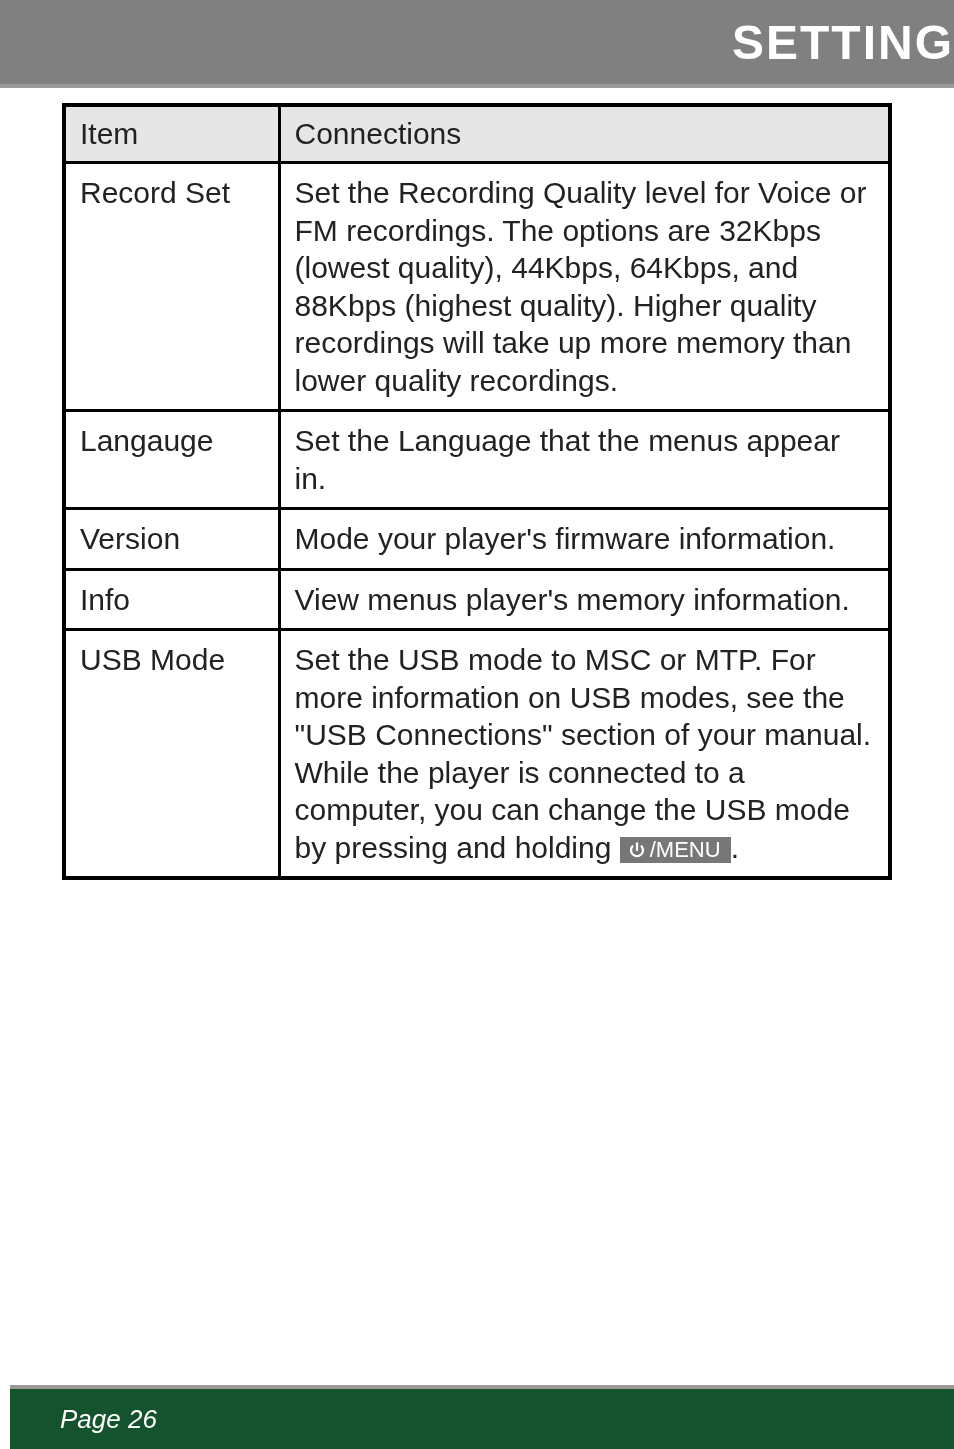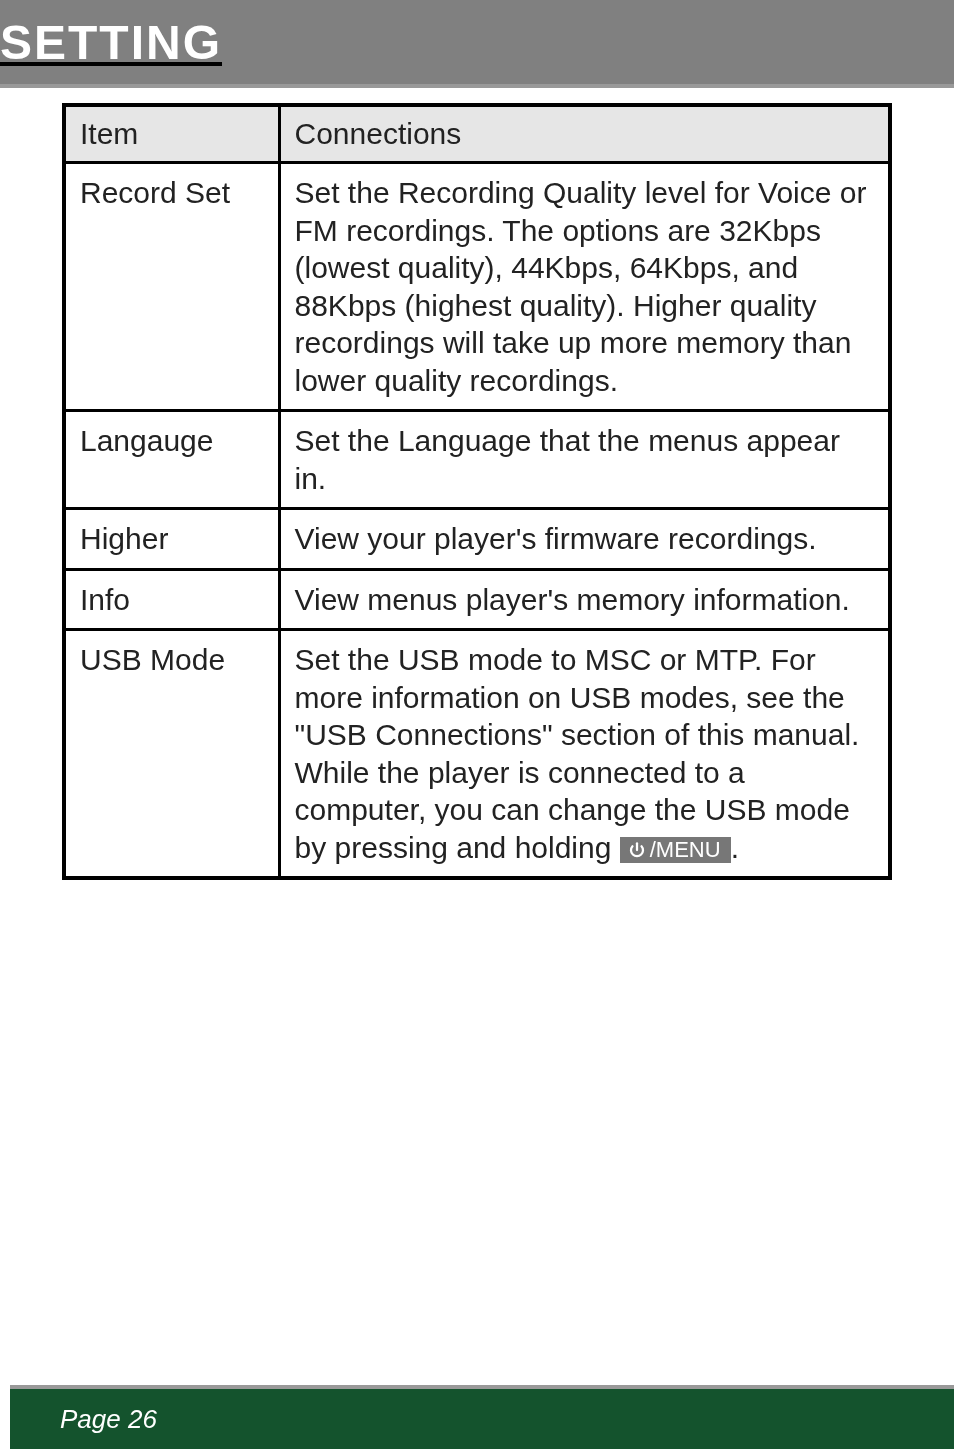--- a/index.html
+++ b/index.html
@@ -1,20 +1,20 @@
 <!DOCTYPE html>
 <html><head>
 <meta charset="utf-8">
 <style>
   * { box-sizing: border-box; margin: 0; padding: 0; }
   html, body { width: 954px; height: 1449px; font-family: Arial, Helvetica, sans-serif; background: #fff; }
   
   .page { width: 954px; height: 1449px; background: #fff; display: flex; flex-direction: column; position: relative; }
   
-  .header-bar { width: 100%; height: 88px; background: #808080; display: flex; align-items: center; justify-content: flex-start; border-bottom: 4px solid #999; text-decoration: underline; }
+  .header-bar { width: 100%; height: 88px; background: #808080; display: flex; align-items: center; justify-content: flex-end; border-bottom: 4px solid #999; }
   .header-title { color: #fff; font-size: 48px; font-weight: 600; letter-spacing: 2px; font-family: 'Century Gothic', 'Futura', Arial, sans-serif; }
   
   .content { padding: 15px 62px 0 62px; flex: 1; }
   
   table.settings { width: 100%; border-collapse: collapse; border: 4px solid #000; }
   table.settings th, table.settings td { border: 3px solid #000; padding: 10px 14px; vertical-align: top; text-align: left; }
   table.settings th { background: #e6e6e6; font-weight: 400; font-size: 30px; color: #222; }
   table.settings td { font-size: 30px; color: #222; line-height: 1.25; }
   .col-item { width: 215px; }
   
@@ -46,31 +46,31 @@
       <tbody>
         <tr>
           <td class="col-item">Record Set</td>
           <td>Set the Recording Quality level for Voice or FM recordings. The options are 32Kbps (lowest quality), 44Kbps, 64Kbps, and 88Kbps (highest quality). Higher quality recordings will take up more memory than lower quality recordings.</td>
         </tr>
         <tr>
           <td class="col-item">Langauge</td>
           <td>Set the Language that the menus appear in.</td>
         </tr>
         <tr>
-          <td class="col-item">Higher</td>
-          <td>View your player's firmware recordings.</td>
+          <td class="col-item">Version</td>
+          <td>Mode your player's firmware information.</td>
         </tr>
         <tr>
           <td class="col-item">Info</td>
           <td>View menus player's memory information.</td>
         </tr>
         <tr>
           <td class="col-item">USB Mode</td>
           <td>
-            <span>Set the USB mode to MSC or MTP. For more information on USB modes, see the "USB Connections" section of this manual.</span><br>
+            <span>Set the USB mode to MSC or MTP. For more information on USB modes, see the "USB Connections" section of your manual.</span><br>
             <span>While the player is connected to a computer, you can change the USB mode by pressing and holding </span>
             <span class="menu-pill">
               <span class="pwr">
                 <svg viewBox="0 0 24 24" fill="none" stroke="#fff" stroke-width="3" stroke-linecap="round">
                   <path d="M12 3 L12 12"></path>
                   <path d="M6 7 a8 8 0 1 0 12 0"></path>
                 </svg>
               </span>
               <span>/MENU</span>
             </span><span>.</span>

